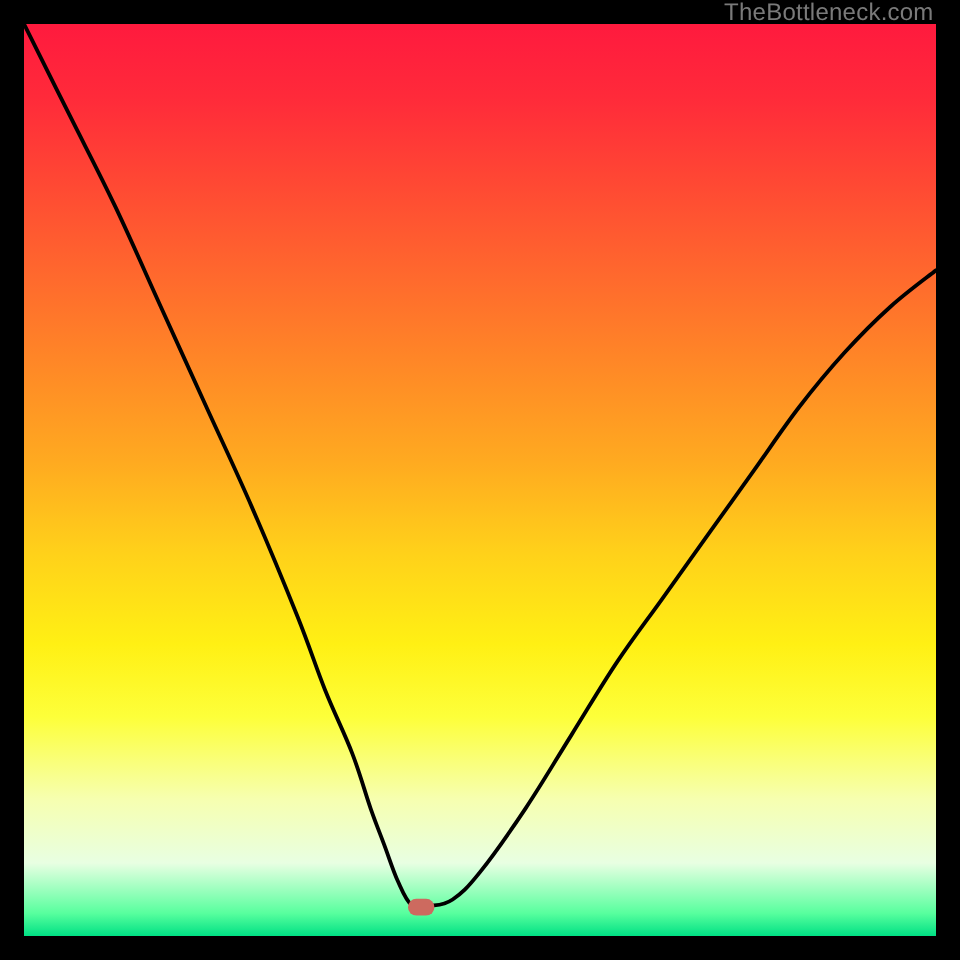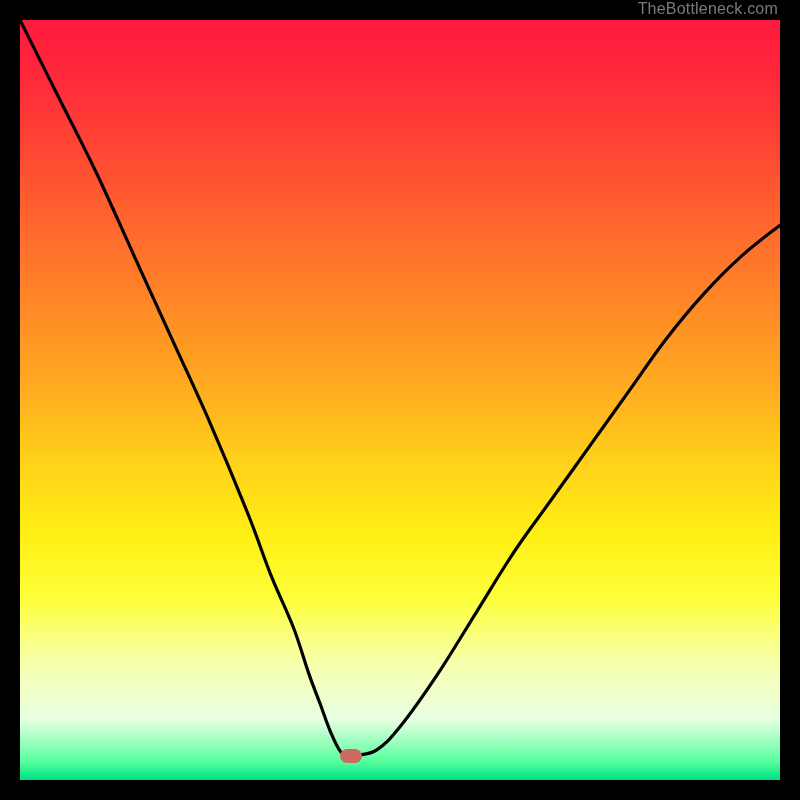--- a/index.html
+++ b/index.html
@@ -56,21 +56,21 @@
     height: 14px;
     border-radius: 7px;
     background: #cd6a5f;
     transform: translate(-50%, -50%);
   }
   .watermark {
     position: absolute;
     top: 0px;
     right: 22px;
     color: #7a7a7a;
-    font-size: 16px;
+    font-size: 20px;
     font-weight: 500;
     letter-spacing: 0.2px;
     user-select: none;
   }
 </style>
 </head>
 <body>
 
 <div class="frame">
   <div class="plot-area">

